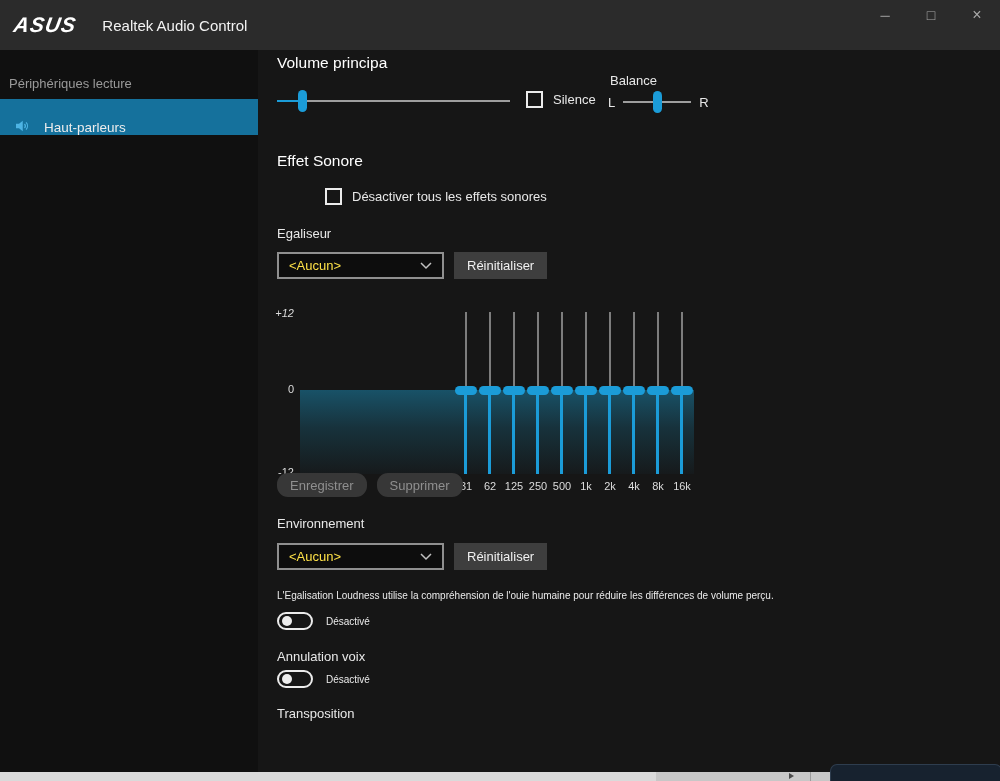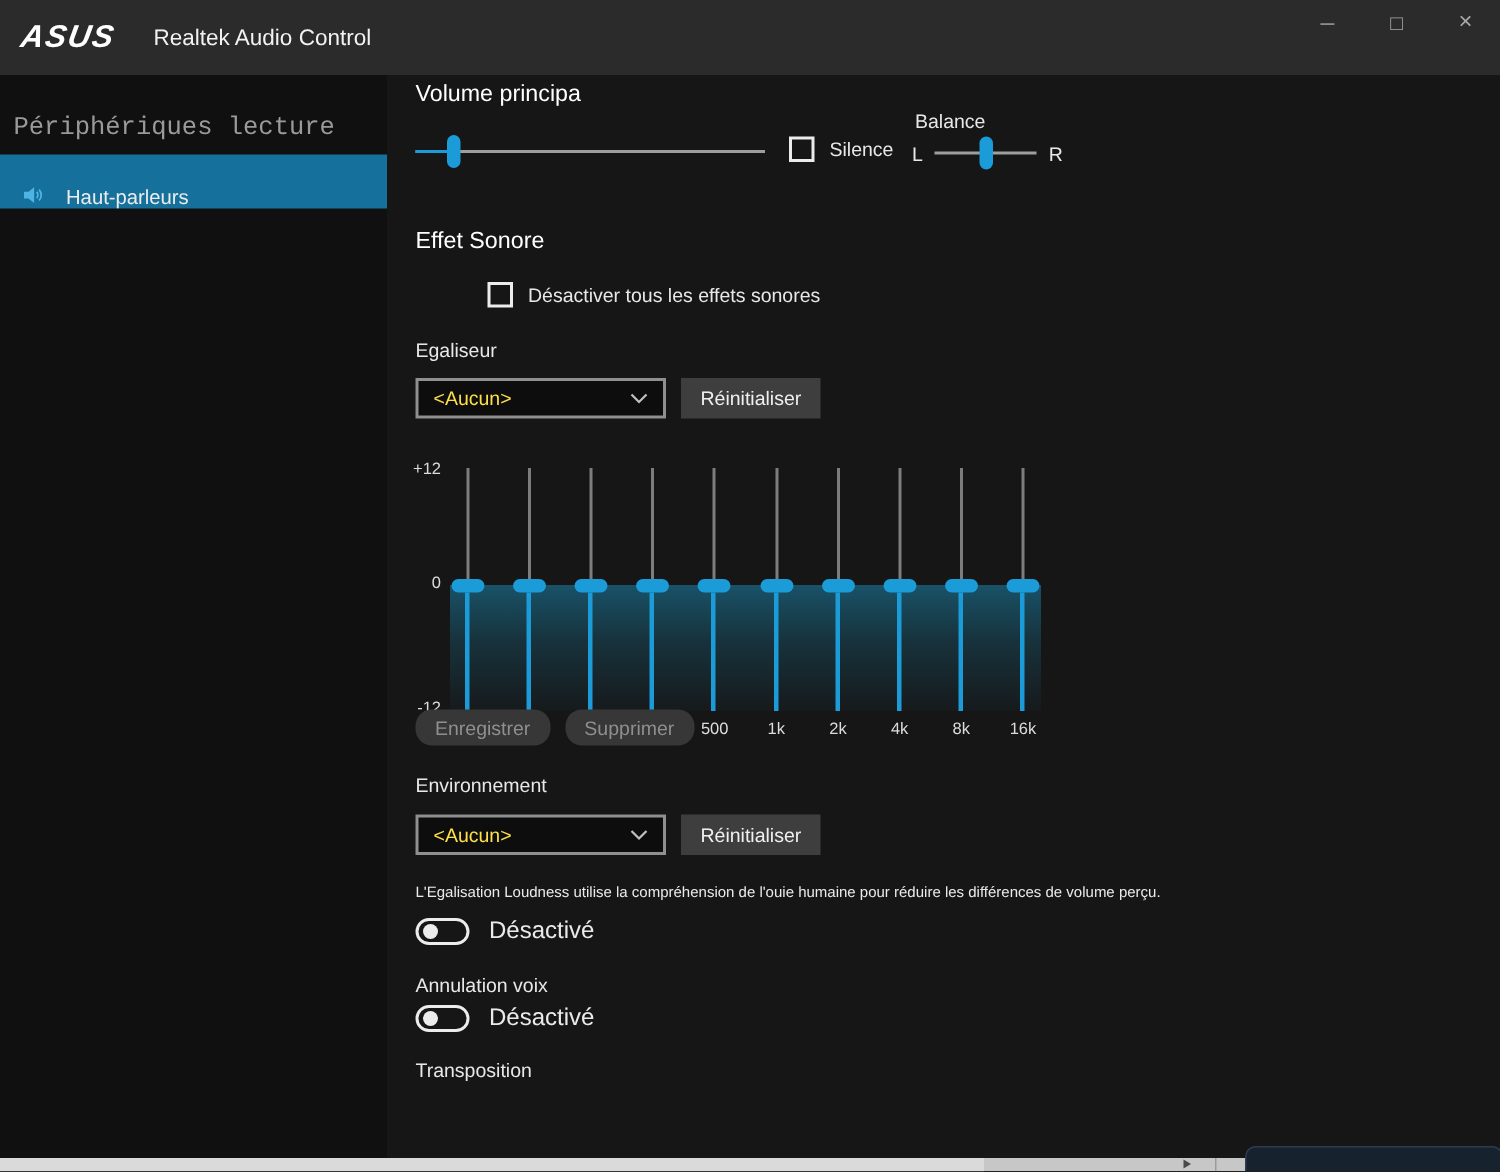--- a/index.html
+++ b/index.html
@@ -14,21 +14,21 @@
   .asus-logo { margin-left:14px; font-weight:800; font-style:italic; font-size:21px; letter-spacing:1px; transform:skewX(-10deg); color:#fff; }
   .app-title { margin-left:26px; font-size:15px; color:#f2f2f2; }
   .win-controls { position:absolute; right:0; top:0; height:30px; display:flex; }
   .win-btn { width:46px; height:30px; display:flex; align-items:center; justify-content:center; color:#a8a8a8; font-size:13px; cursor:default; }
   .win-btn.max { font-size:14px; }
   .win-btn.close { font-size:16px; }
   
   .sidebar { position:absolute; left:0; top:50px; width:258px; bottom:9px; background:#101010; }
   .side-item { display:flex; align-items:center; gap:13px; padding-left:13px; height:32px; font-size:13.5px; color:#ececec; cursor:default; }
   .side-item.first { margin-top:8px; }
-  .side-section { margin:26px 0 8px 9px; font-size:17px; color:#9a9a9a;font-family:Liberation Mono, monospace; }
+  .side-section { margin:26px 0 8px 9px; font-size:13px; color:#9a9a9a; }
   .side-item.selected { background:#15719c; height:36px;align-items:flex-end; }
   .side-bottom { position:absolute; left:0; bottom:0; width:100%; }
   .side-bottom .side-item { height:30px; margin-bottom:10px; }
   .info-circle { width:17px; height:17px; border-radius:50%; background:#9a9a9a; color:#151515; font-weight:bold; font-size:12px; display:flex; align-items:center; justify-content:center; }
   .icon18 { width:18px; height:18px; flex:0 0 18px; display:flex; align-items:center; justify-content:center; }
   
   .main { position:absolute; left:258px; top:50px; right:0; bottom:9px; background:#161616; }
   .abs { position:absolute; }
   .h-section { font-size:15.5px; color:#fff; font-weight:400; }
   .lbl { font-size:13px; color:#e8e8e8; }
@@ -43,31 +43,31 @@
   .cbx { width:17px; height:17px; border:2px solid #ececec; background:transparent; flex:0 0 17px; }
   .row { display:flex; align-items:center; gap:10px; }
   
   .dropdown { width:167px; height:27px; border:2px solid #8f8f8f; background:#0d0d0d; display:flex; align-items:center; justify-content:space-between; padding:0 10px; font-size:13px; color:#fde047; cursor:default; }
   .btn { height:27px; padding:0 13px; background:#3e3e3e; border:none; color:#f0f0f0; font-size:13px; font-family:"Liberation Sans",sans-serif; cursor:default; }
   .btn.disabled { height:24px; background:#373737; color:#8f8f8f;border-radius:11px; }
   
   .eq-plot { position:relative; width:394px; height:162px; }
   .eq-gradient { position:absolute; left:0; right:0; top:78px; bottom:0;
     background:linear-gradient(180deg, rgba(26,122,158,0.60) 0%, rgba(26,122,158,0.28) 45%, rgba(26,122,158,0.04) 100%); }
-  .eq-bands { position:absolute; left:0; top:0; width:100%; height:162px; display:flex; justify-content:space-between; }
+  .eq-bands { position:absolute; left:0; top:0; width:100%; height:162px; display:flex; justify-content:flex-end; }
   .eq-col { position:relative; width:24px; height:162px; }
   .eq-trk-top { position:absolute; left:11px; top:0; width:2px; background:#7d7d7d; }
   .eq-handle { position:absolute; left:1px; width:22px; height:9px; border-radius:4.5px; background:#1b9cd8; }
   .eq-trk-bot { position:absolute; left:10px; bottom:0; width:3px; background:#1b9cd8; }
   .eq-freq { position:absolute; top:168px; left:-8px; width:40px; text-align:center; font-size:11px; color:#dcdcdc; }
   .eq-scale { position:absolute; width:30px; text-align:right; font-size:11px; color:#dcdcdc; }
   
   .toggle { width:36px; height:18px; border:2px solid #ececec; border-radius:10px; position:relative; flex:0 0 36px; cursor:default; }
   .toggle .knob { position:absolute; left:3px; top:2px; width:10px; height:10px; border-radius:50%; background:#ececec; }
-  .toggle-label { font-size:16px; color:#eaeaea; }
+  .toggle-label { font-size:10px; color:#eaeaea; }
   
   .hscrollbar { position:absolute; left:0; bottom:0; width:100%; height:9px; background:#c7c7c7; }
   .hsb-thumb { position:absolute; left:0; top:0; height:9px; width:656px; background:#dadada; }
   .hsb-arrow { position:absolute; left:789px; top:1px; width:0; height:0; border-top:3.5px solid transparent; border-bottom:3.5px solid transparent; border-left:5px solid #4a4a4a; }
   .hsb-divider { position:absolute; left:810px; top:0; width:1px; height:9px; background:#9b9b9b; }
   .bg-window-corner { position:absolute; left:830px; bottom:0; width:172px; height:17px; background:#17222f; border:1px solid #2e3d4e; border-bottom:none; border-radius:7px 7px 0 0; }
 </style>
 </head>
 <body>
 
@@ -133,21 +133,21 @@
         <span>
           <svg width="12" height="8" viewBox="0 0 12 8">
               <path d="M1 1 L6 6 L11 1" stroke="#c0c0c0" stroke-width="1.5" fill="none"></path>
             </svg>
         </span>
       </div>
       <button class="btn">Réinitialiser</button>
     </div>
 
     <div class="abs eq-plot" style="left:42px; top:240px;">
-      <div class="eq-scale" style="left:-36px; top:-5px;">+12</div>
+      <div class="eq-scale" style="left:-36px; top:-5px;font-style:italic;">+12</div>
       <div class="eq-scale" style="left:-36px; top:71px;">0</div>
       <div class="eq-scale" style="left:-36px; bottom:-4px;">-12</div>
       <div class="eq-gradient"></div>
       <div class="eq-bands">
           <div class="eq-col">
             <div class="eq-trk-top" style="height:74px"></div>
             <div class="eq-handle" style="top:73.5px"></div>
             <div class="eq-trk-bot" style="top:82.5px"></div>
             <div class="eq-freq">31</div>
           </div>

